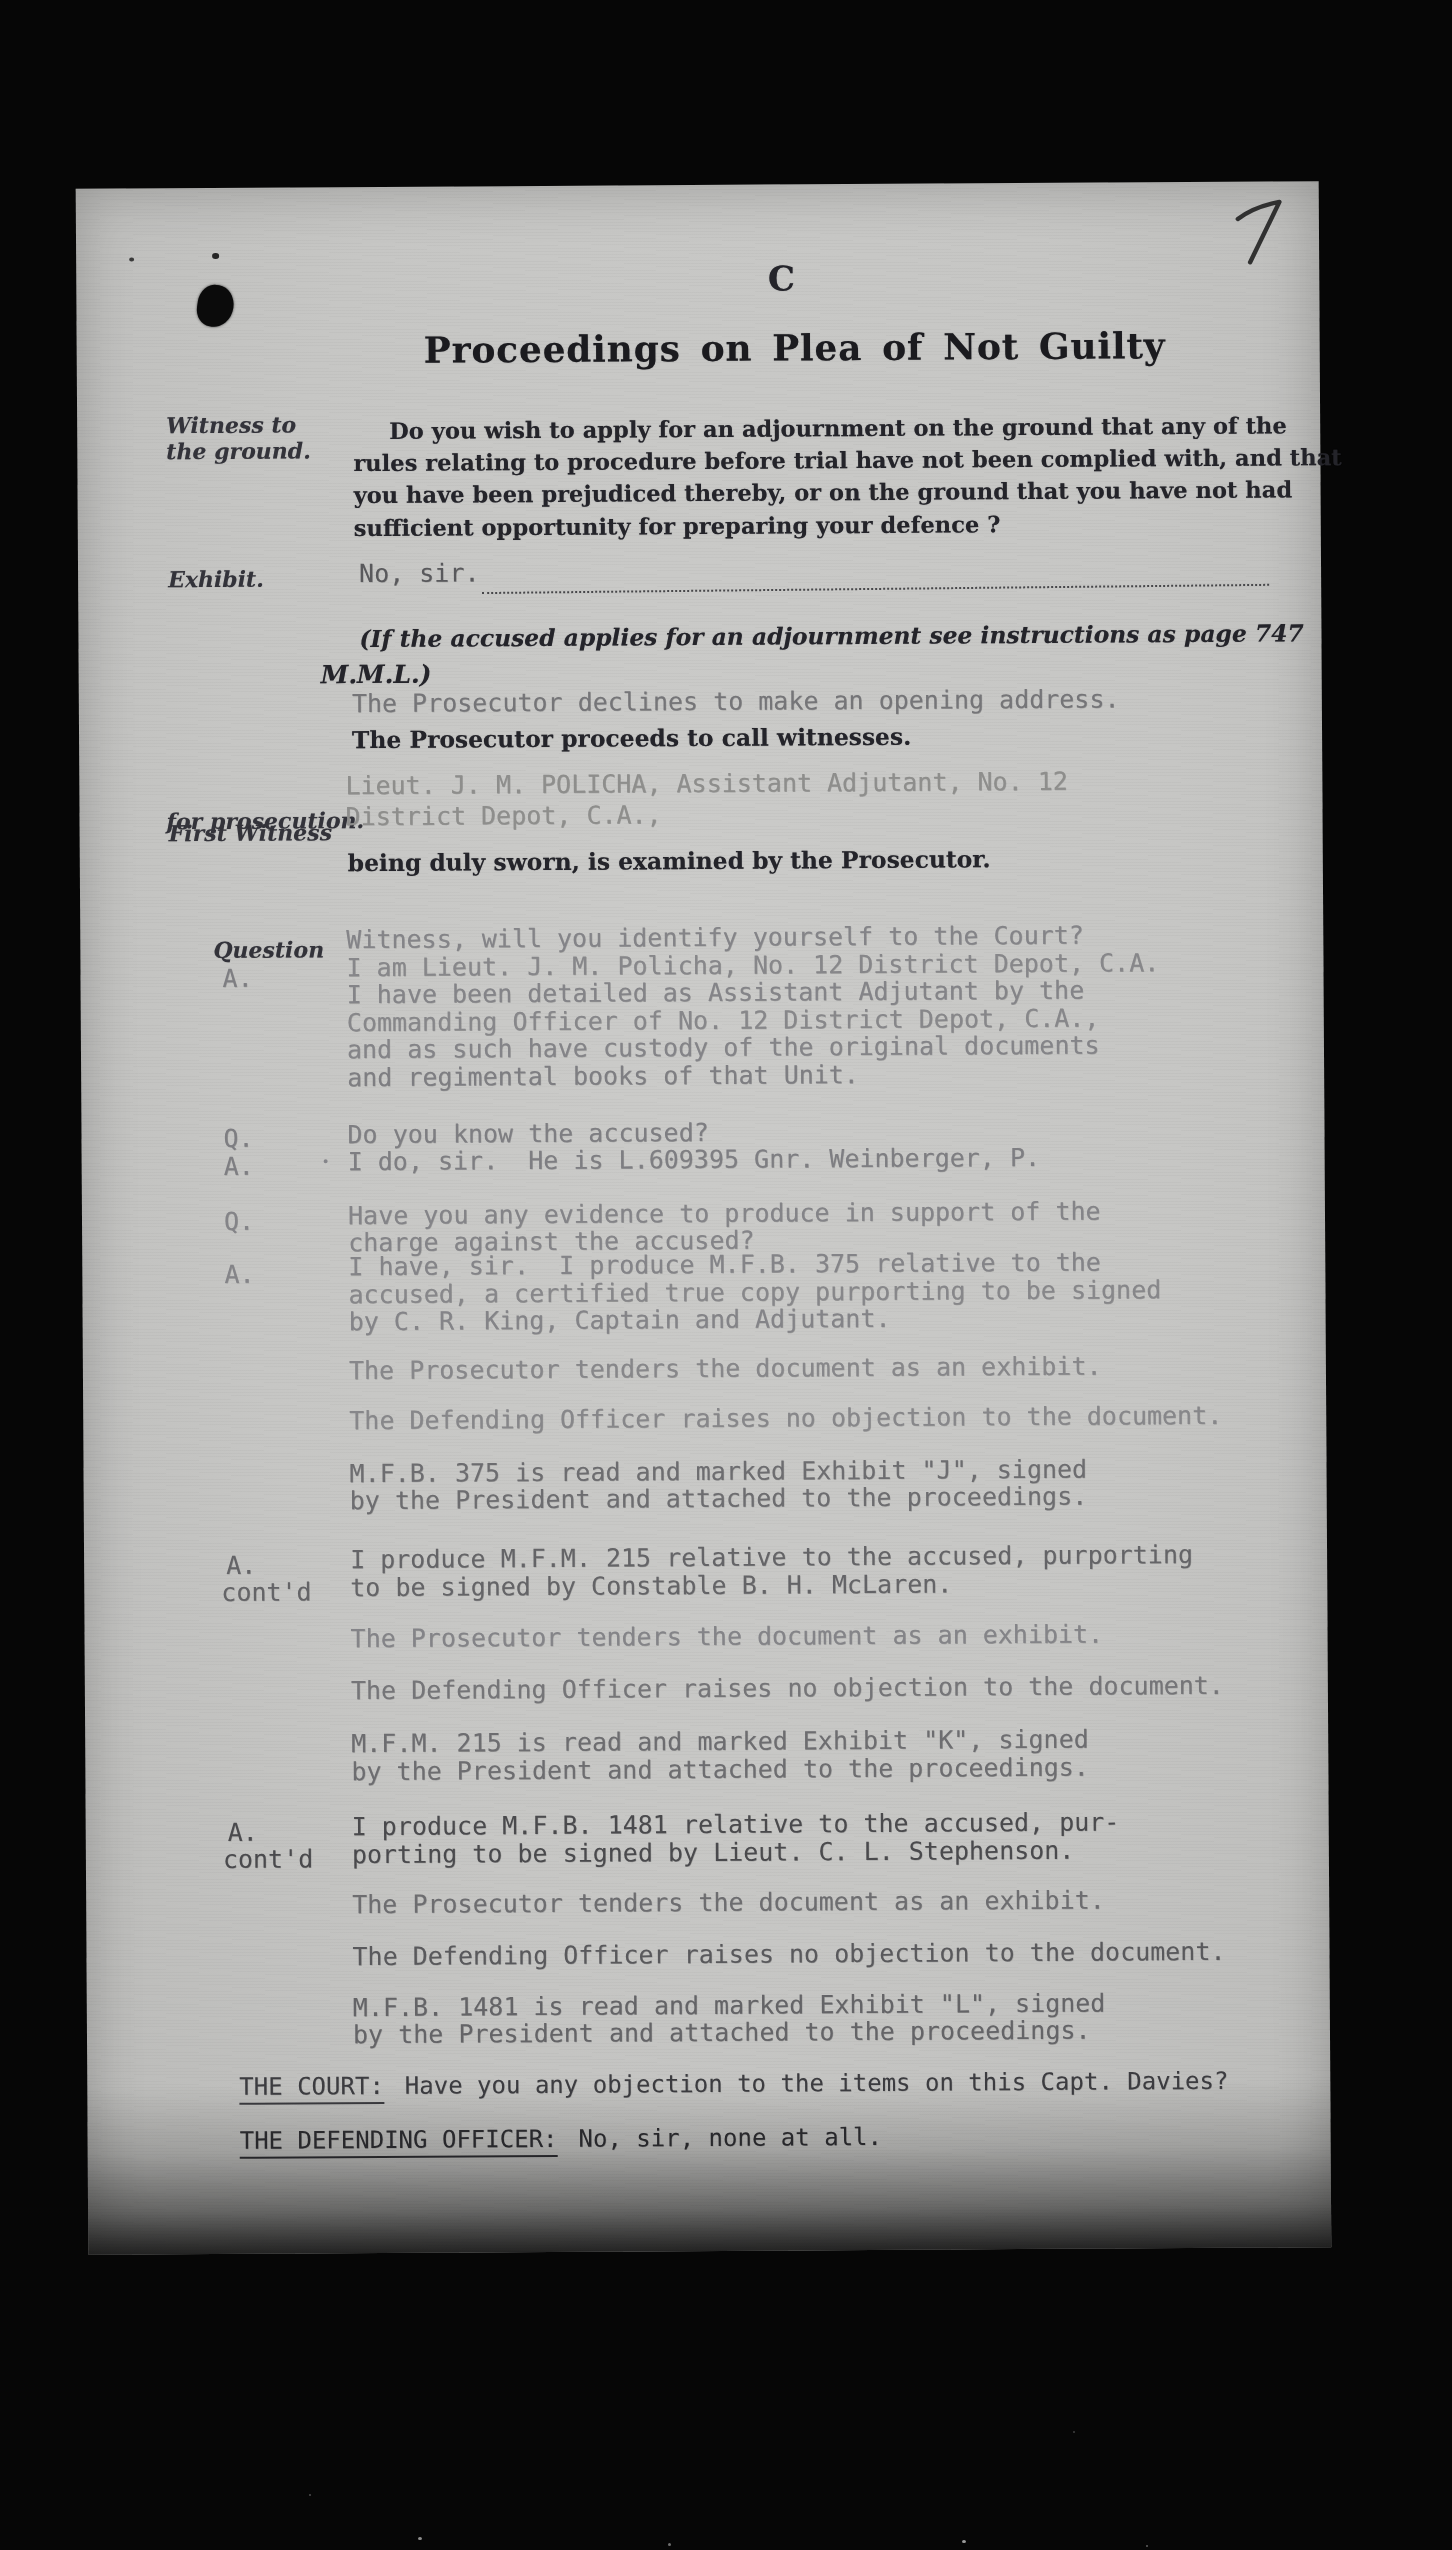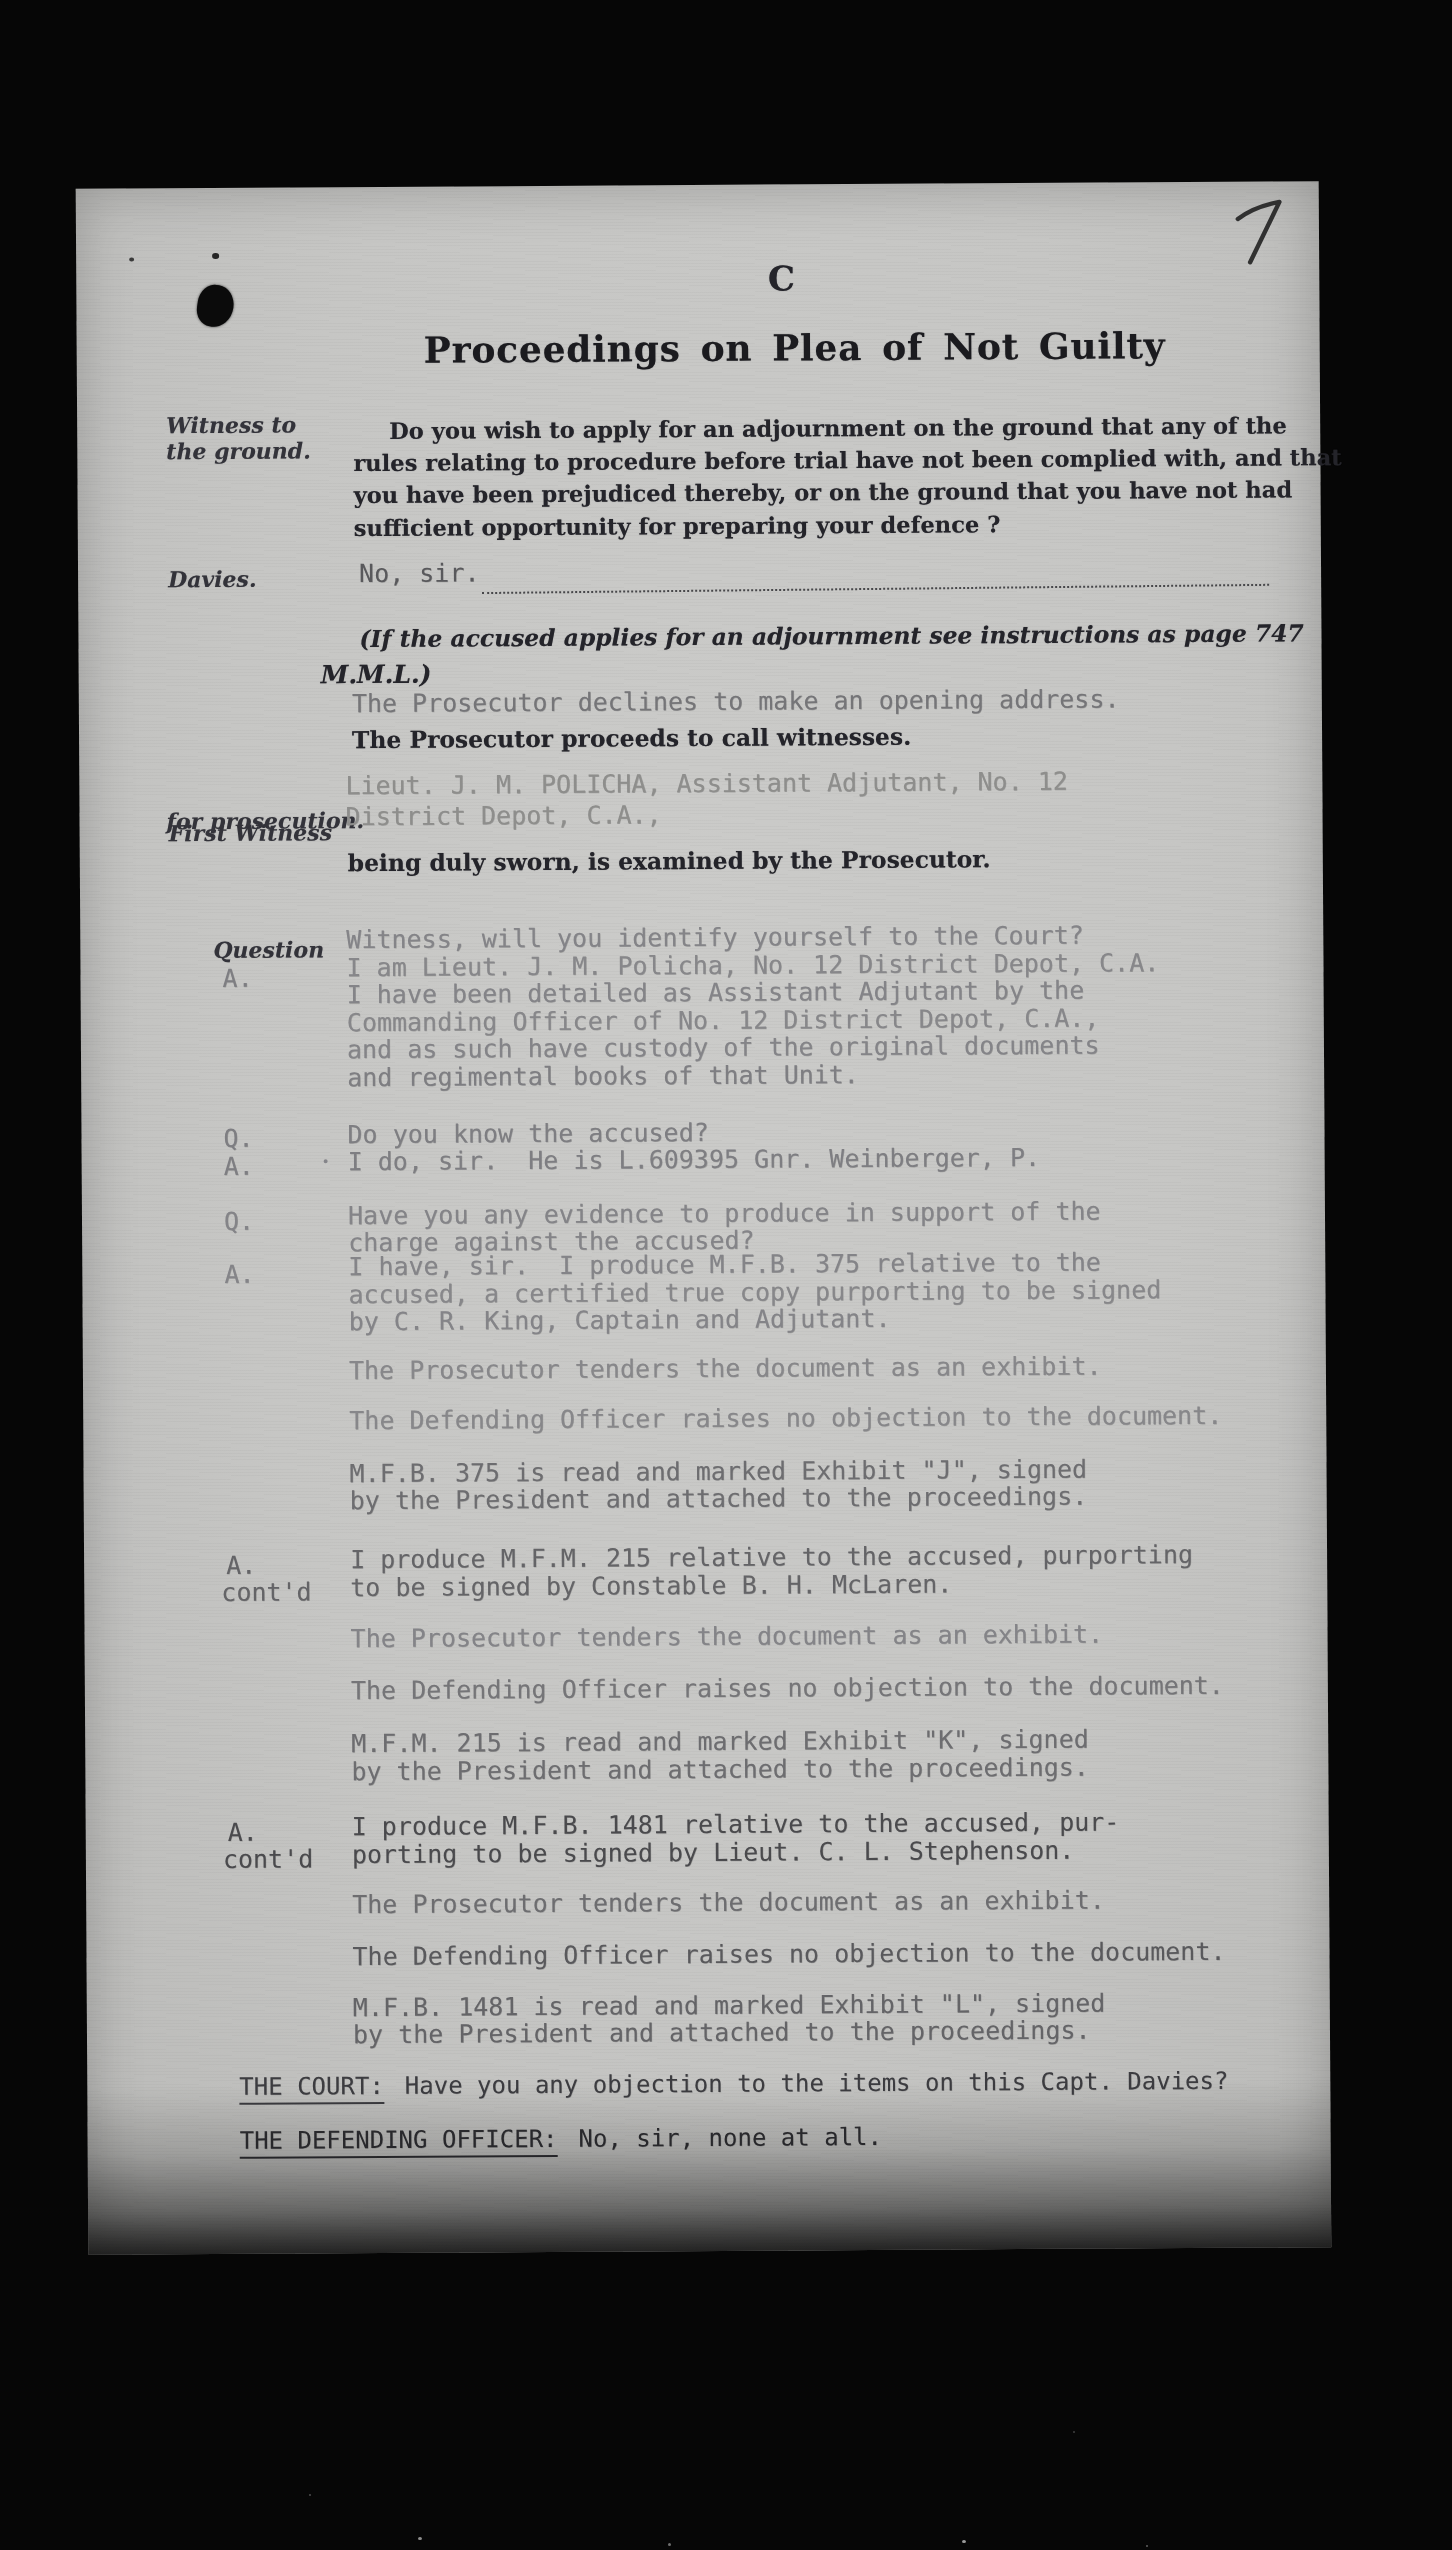--- a/index.html
+++ b/index.html
@@ -64,21 +64,21 @@
     <div class="abs pr heading-c" style="left:383px;top:74px;width:646px;text-align:center;">C</div>
     <div class="abs pr title" style="left:347px;top:142px;width:726px;text-align:center;">Proceedings on Plea of Not Guilty</div>
 
     <div class="abs ml" style="left:89px;top:224px;">Witness to</div>
     <div class="abs ml" style="left:89px;top:250px;">the ground.</div>
     <div class="abs pr" style="left:312px;top:231px;">Do you wish to apply for an adjournment on the ground that any of the</div>
     <div class="abs pr" style="left:276px;top:263px;">rules relating to procedure before trial have not been complied with, and that</div>
     <div class="abs pr" style="left:276px;top:295px;">you have been prejudiced thereby, or on the ground that you have not had</div>
     <div class="abs pr" style="left:276px;top:328px;">sufficient opportunity for preparing your defence ?</div>
 
-    <div class="abs ml" style="left:90px;top:378px;">Davies.</div>
+    <div class="abs ml" style="left:90px;top:378px;">Exhibit.</div>
     <div class="abs tw ink-58" style="left:281px;top:372px;">No, sir.</div>
     <div id="answer-dots"></div>
 
     <div class="abs pr pr-it" style="left:281px;top:438px;font-size:23.4px;">(If the accused applies for an adjournment see instructions as page 747</div>
     <div class="abs pr pr-it" style="left:242px;top:473px;font-size:25px;">M.M.L.)</div>
 
     <div class="abs tw ink-75" style="left:273px;top:502px;">The Prosecutor declines to make an opening address.</div>
     <div class="abs pr" style="left:273px;top:539px;font-size:23.4px;">The Prosecutor proceeds to call witnesses.</div>
 
     <div class="abs ml" style="left:89px;top:596px;margin-top:36px;">First Witness</div>

